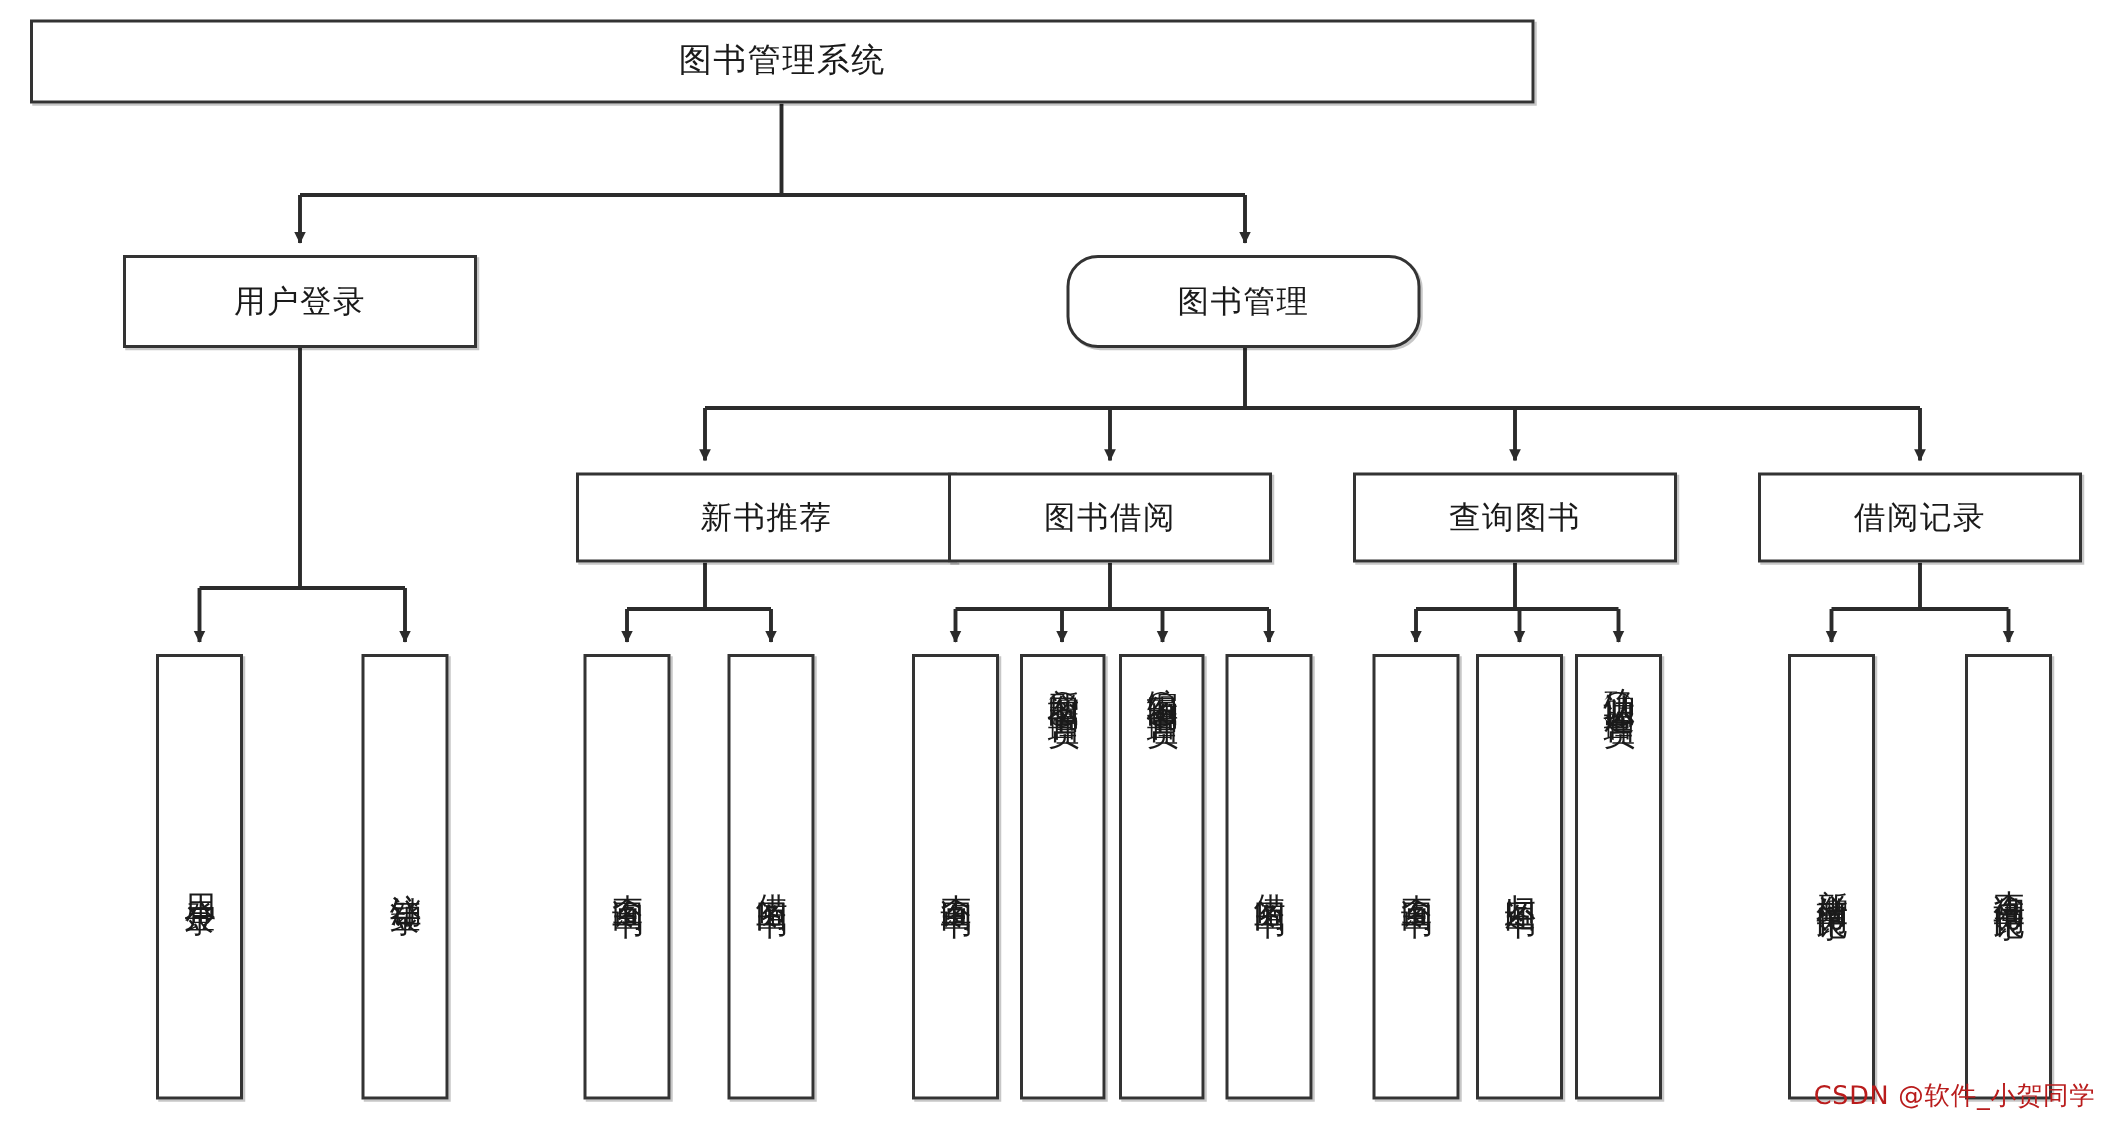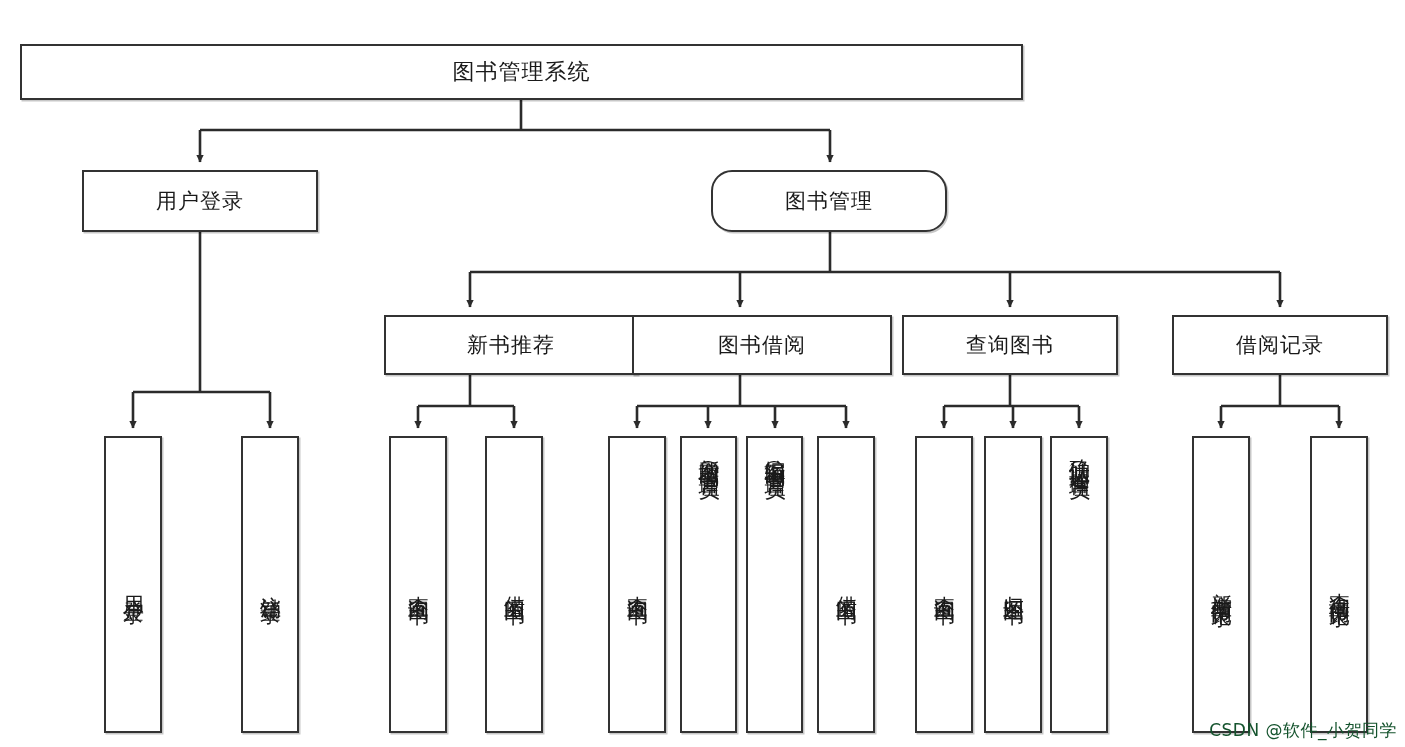--- a/index.html
+++ b/index.html
@@ -55,21 +55,21 @@
   }
   .node.leaf.mid {
     align-items: center;
     padding-top: 0;
   }
   #watermark {
     position: absolute;
     right: 8px;
     bottom: 5px;
     font-size: 17px;
-    color: #14532d;
+    color: #b91c1c;
     white-space: nowrap;
     letter-spacing: 0.5px;
   }
 </style>
 </head>
 <body>
 
 <div id="canvas">
 
   <svg id="edges" viewBox="0 0 1405 747" xmlns="http://www.w3.org/2000/svg">
@@ -116,35 +116,35 @@
       <path d="M1013,406 L1013,428" marker-end="url(#arrow)"></path>
       <path d="M1079,406 L1079,428" marker-end="url(#arrow)"></path>
 
       <path d="M1280,375 L1280,406"></path>
       <path d="M1221,406 L1339,406"></path>
       <path d="M1221,406 L1221,428" marker-end="url(#arrow)"></path>
       <path d="M1339,406 L1339,428" marker-end="url(#arrow)"></path>
     </g>
   </svg>
 
-  <div class="node root" style="left:20px; top:13px; width:1003px; height:56px;margin-top:31px;">
+  <div class="node root" style="left:20px; top:13px; width:1003px; height:56px;">
     <span class="label">图书管理系统</span>
   </div>
 
   <div class="node" style="left:82px; top:170px; width:236px; height:62px;">
     <span class="label">用户登录</span>
   </div>
   <div class="node" style="left:711px; top:170px; width:236px; height:62px;border-radius:21px;">
     <span class="label">图书管理</span>
   </div>
 
   <div class="node" style="left:384px; top:315px; width:254px; height:60px;">
     <span class="label">新书推荐</span>
   </div>
-  <div class="node" style="left:632px; top:315px; width:260px; height:60px;">
+  <div class="node" style="left:632px; top:315px; width:216px; height:60px;">
     <span class="label">图书借阅</span>
   </div>
   <div class="node" style="left:902px; top:315px; width:216px; height:60px;">
     <span class="label">查询图书</span>
   </div>
   <div class="node" style="left:1172px; top:315px; width:216px; height:60px;">
     <span class="label">借阅记录</span>
   </div>
 
   <div class="node leaf mid" style="left:104px; top:436px; width:58px; height:297px;">

